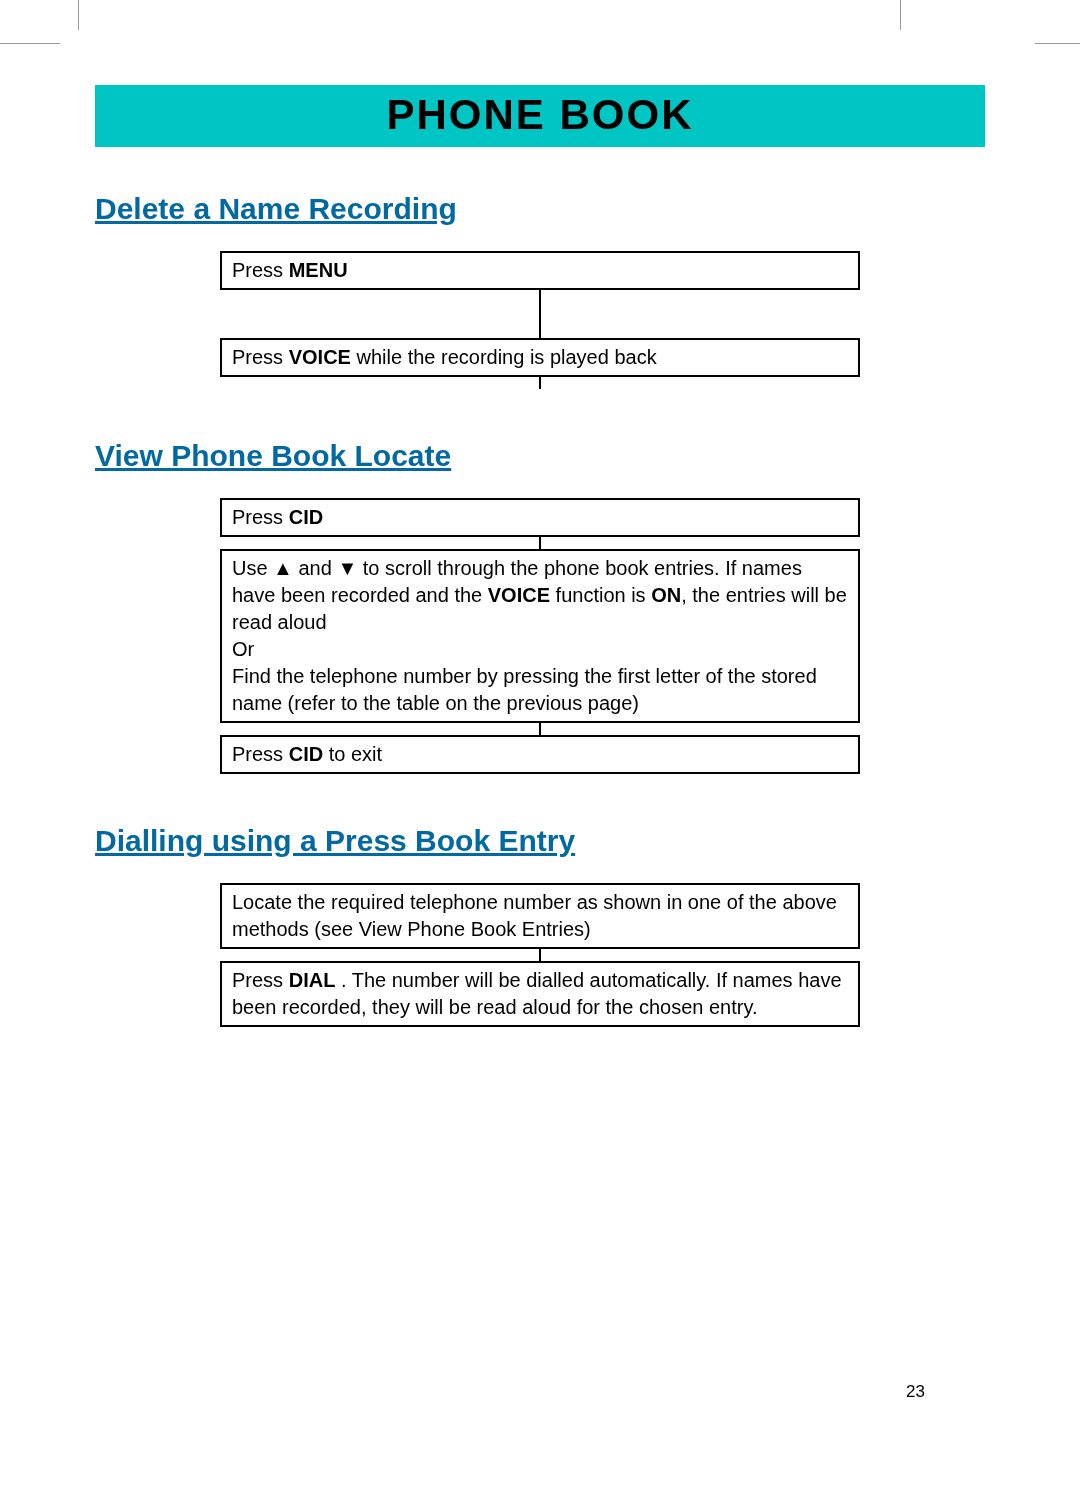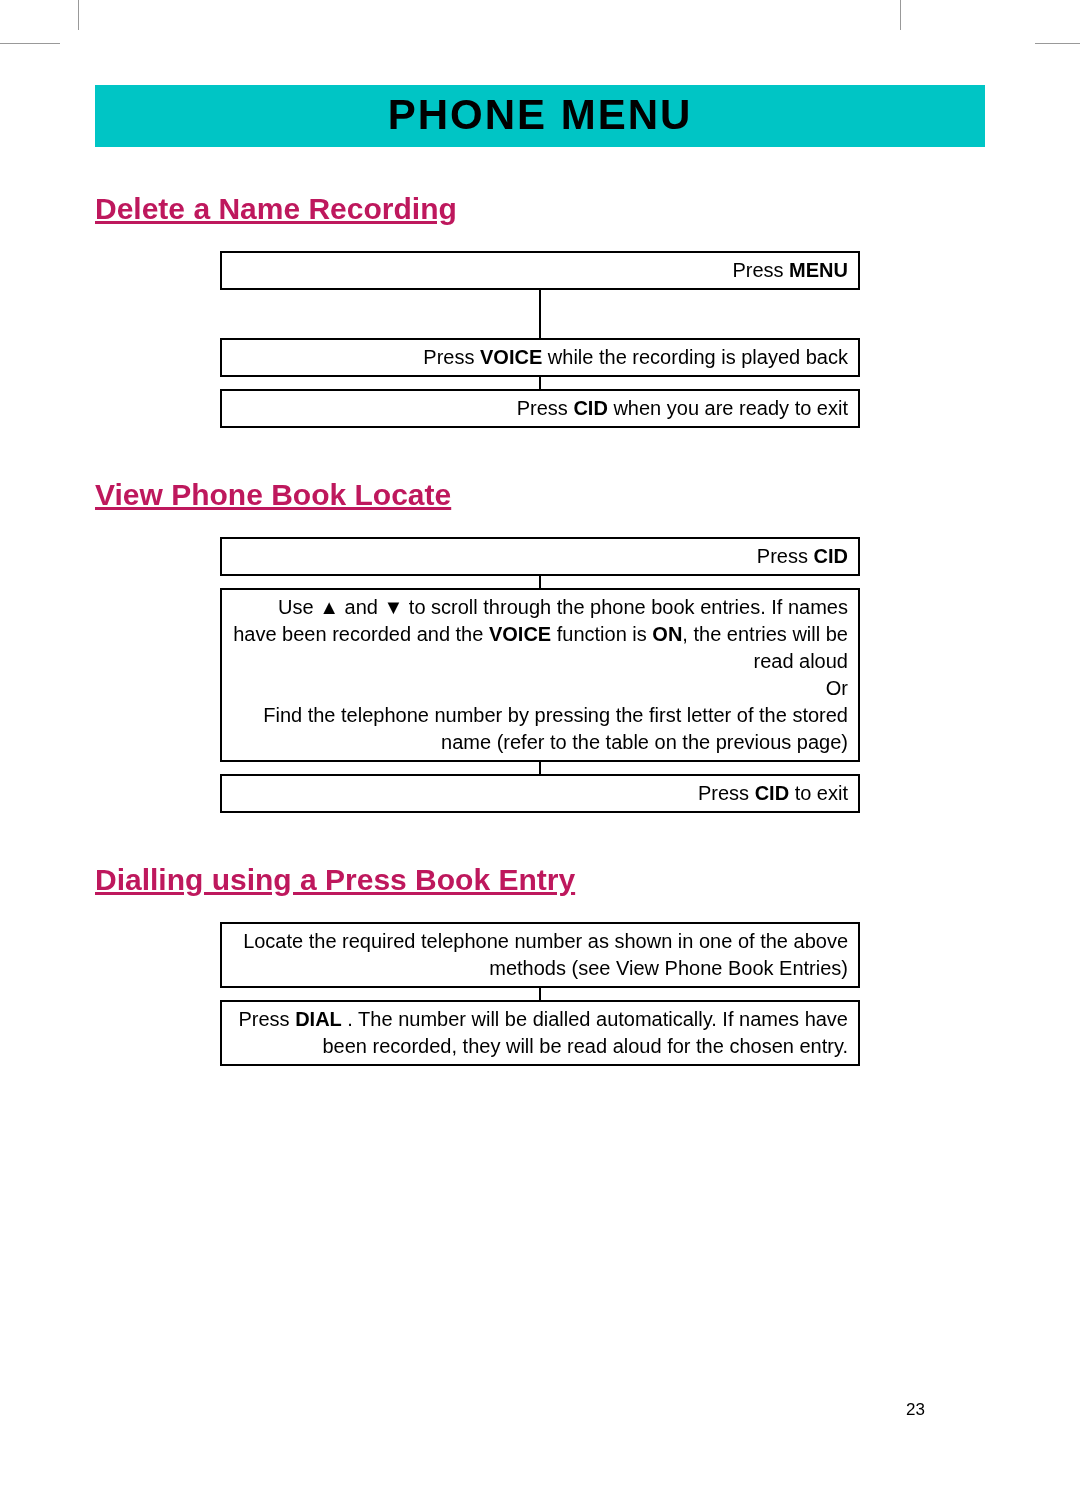--- a/index.html
+++ b/index.html
@@ -26,79 +26,78 @@
       color: #000;
       text-align: center;
       font-size: 42px;
       font-weight: bold;
       letter-spacing: 2px;
       padding: 6px 0 8px 0;
       margin-bottom: 45px;
       font-family: Arial, sans-serif;
     }
     .section-title {
-      color: #be185d;
+      color: #0369a1;
       font-size: 30px;
       font-weight: bold;
       text-decoration: underline;
       margin-bottom: 25px;
       margin-top: 50px;
     }
     .section-title.first { margin-top: 0; }
     .steps {
       display: flex;
       flex-direction: column;
       align-items: center;
       width: 100%;
     }
     .step-box {
       border: 2px solid #000;
       width: 640px;
-      text-align: right;
+      text-align: left;
       font-size: 20px;
       line-height: 1.35;
       padding: 4px 10px;
       background: #fff;
     }
     .connector {
       width: 2px;
       height: 12px;
       background: #000;
     }
     .page-num {
       position: absolute;
-      bottom: 71px;
+      bottom: 89px;
       right: 155px;
       font-size: 17px;
       color: #000;
     }
     b { font-weight: bold; }
   </style>
 </head>
 <body>
 
 <div class="crop-marks">
   <div class="h-top"></div>
   <div class="v-left"></div>
   <div class="v-right"></div>
   <div class="h-top-r"></div>
 </div>
 
-<div class="banner">PHONE MENU</div>
+<div class="banner">PHONE BOOK</div>
 
 <div class="section-title first">Delete a Name Recording</div>
 <div class="steps">
   <div class="step-box">Press <b>MENU</b></div>
   <div class="connector"></div>
   <div class="connector"></div>
   <div class="connector"></div>
   <div class="connector"></div>
   <div class="step-box">Press <b>VOICE</b> while the recording is played back</div>
   <div class="connector"></div>
-  <div class="step-box">Press <b>CID</b> when you are ready to exit</div>
 </div>
 
 <div class="section-title">View Phone Book Locate</div>
 <div class="steps">
   <div class="step-box">Press <b>CID</b></div>
   <div class="connector"></div>
   <div class="step-box">Use ▲ and ▼ to scroll through the phone book entries.  If names have been recorded and the <b>VOICE</b> function is <b>ON</b>, the entries will be read aloud<br>Or<br>Find the telephone number by pressing the first letter of the stored name (refer to the table on the previous page)</div>
   <div class="connector"></div>
   <div class="step-box">Press <b>CID</b> to exit</div>
 </div>

